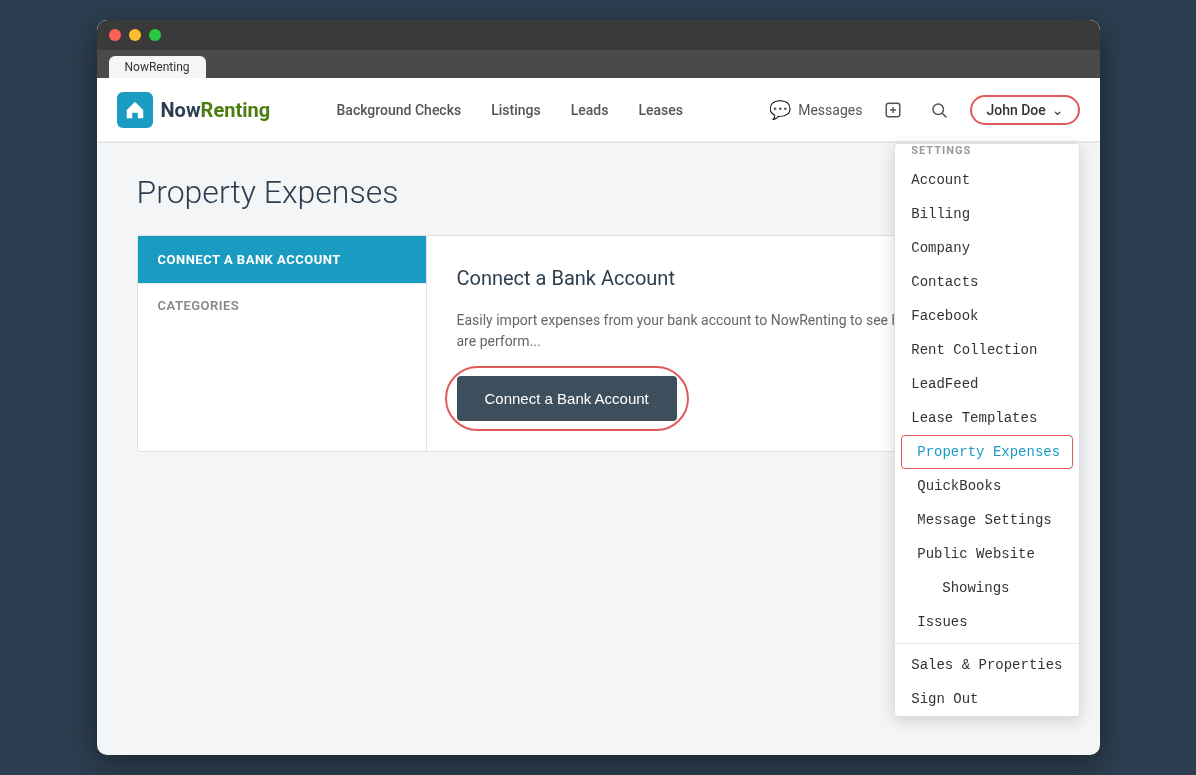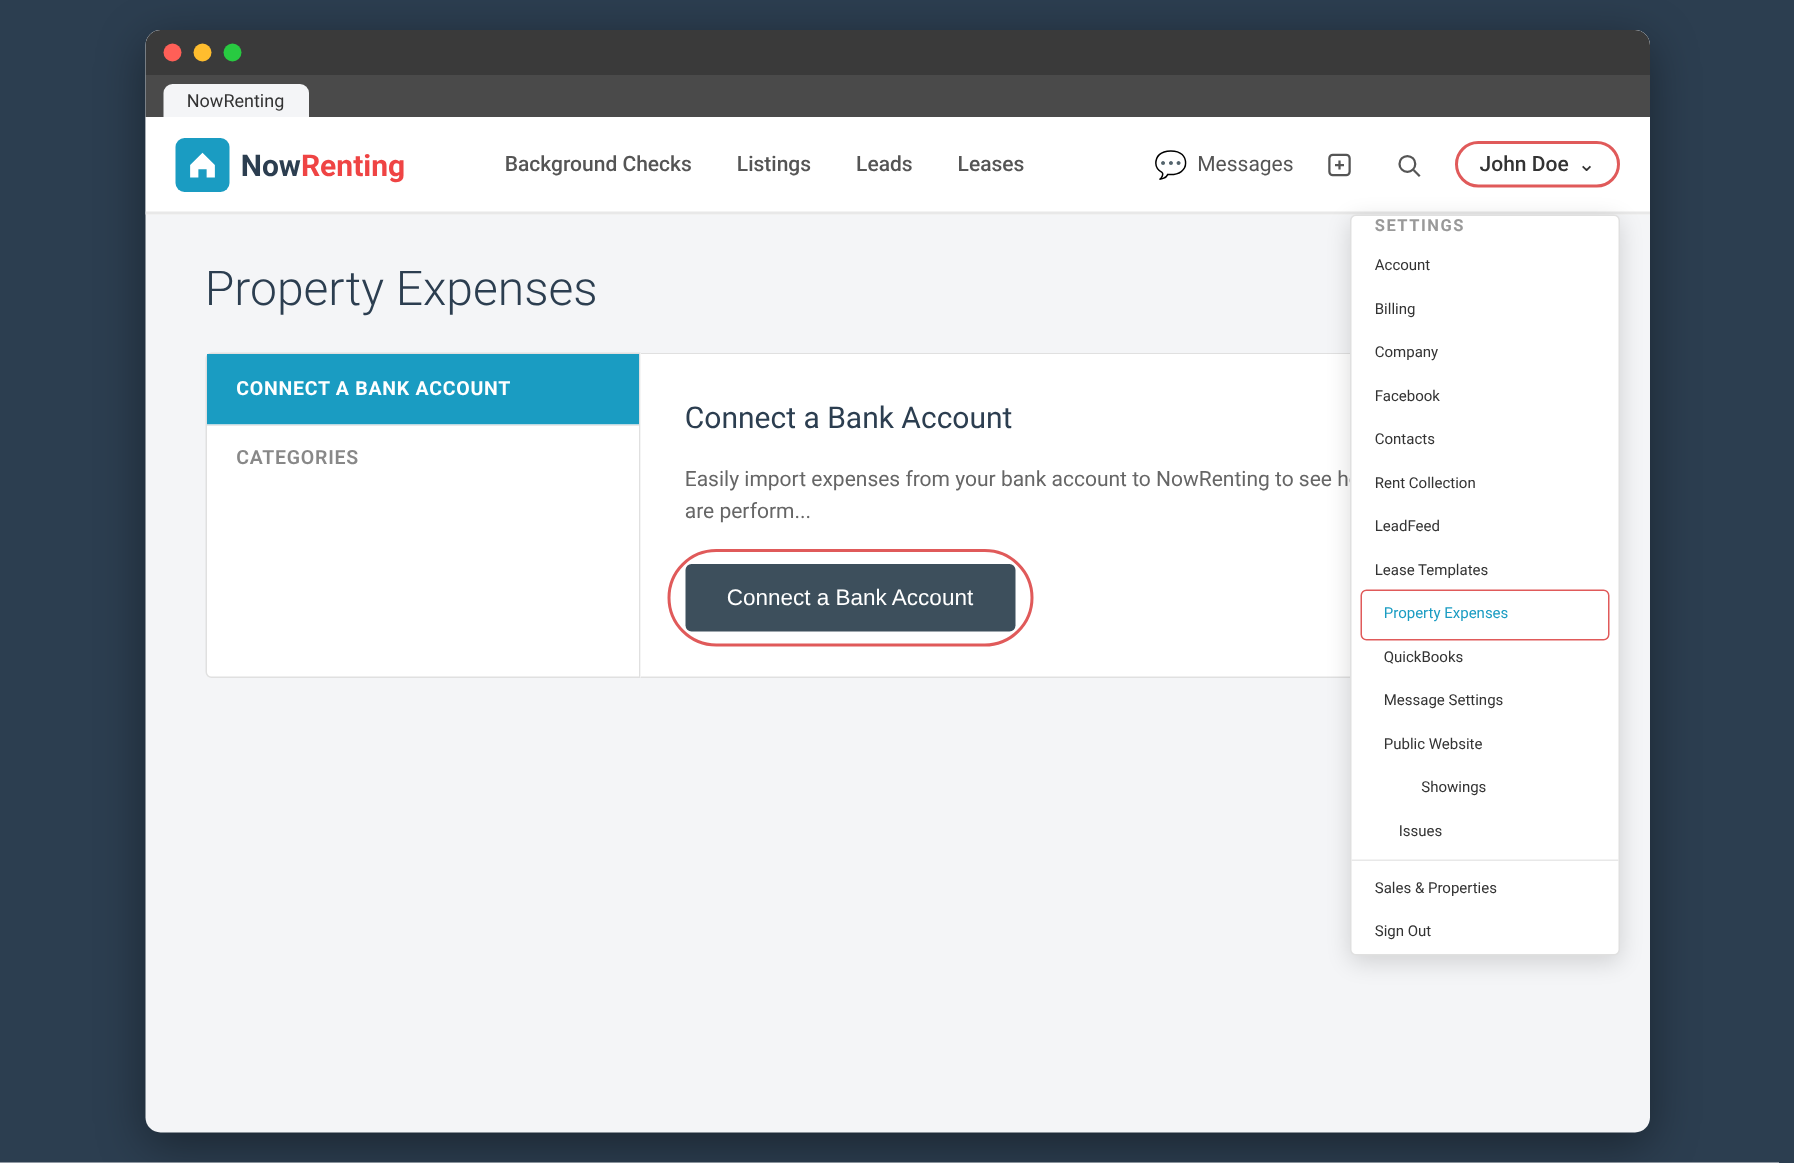--- a/index.html
+++ b/index.html
@@ -206,25 +206,26 @@
     }
     .dropdown-section-header {
       font-size: 11px;
       font-weight: 700;
       color: #999;
       letter-spacing: 1px;
       padding: 0 16px 6px;
     }
     .dropdown-item {
       padding: 9px 16px;
-      font-size: 10px;
+      font-size: 14px;
       color: #333;
       cursor: pointer;
       display: flex;
       align-items: center;
+      font-family: Liberation Mono, monospace;
     }
     .dropdown-item.active {
       color: #1a9cc2;
       position: relative;
     }
     .dropdown-item.active::after {
       content: '';
       position: absolute;
       left: 6px;
       right: 6px;
@@ -284,21 +285,21 @@
   </div>
 
   <div class="header">
     <div class="logo-area">
       <div class="logo-icon">
         <svg viewBox="0 0 24 24">
           <path d="M3 12l9-9 9 9v9H15v-6H9v6H3z"></path>
         </svg>
       </div>
       <div class="logo-text">
-        <span>Now</span><span style="color:#ef4444">Renting</span>
+        <span>Now</span><span style="color:#4d7c0f">Renting</span>
       </div>
     </div>
 
     <nav class="nav-links">
       <a class="nav-link">Background Checks</a>
       <a class="nav-link">Listings</a>
       <a class="nav-link">Leads</a>
       <a class="nav-link">Leases</a>
     </nav>
 
@@ -324,31 +325,31 @@
         <span>John Doe</span>
         <span>⌄</span>
       </div>
     </div>
 
     <div class="dropdown-menu">
       <div class="dropdown-section-header">SETTINGS</div>
       <div class="dropdown-item">Account</div>
       <div class="dropdown-item">Billing</div>
       <div class="dropdown-item">Company</div>
+      <div class="dropdown-item">Contacts</div>
       <div class="dropdown-item">Facebook</div>
-      <div class="dropdown-item">Contacts</div>
       <div class="dropdown-item">Rent Collection</div>
       <div class="dropdown-item">LeadFeed</div>
       <div class="dropdown-item">Lease Templates</div>
       <div class="dropdown-item active" style="color:#1a9cc2; padding-left:22px;">Property Expenses</div>
       <div class="dropdown-item" style="padding-left:22px;text-align:center;">QuickBooks</div>
       <div class="dropdown-item" style="padding-left:22px;">Message Settings</div>
       <div class="dropdown-item" style="padding-left:22px;">Public Website</div>
       <div class="dropdown-item" style="padding-left:20px;margin-left:27px;">Showings</div>
-      <div class="dropdown-item" style="padding-left:32px;">Issues</div>
+      <div class="dropdown-item" style="padding-left:22px;">Issues</div>
       <hr class="dropdown-divider">
       <div class="dropdown-item">Sales &amp; Properties</div>
       <div class="dropdown-item">Sign Out</div>
     </div>
   </div>
 
   <div class="page-body">
     <h1 class="page-title">Property Expenses</h1>
 
     <div class="content-layout">

